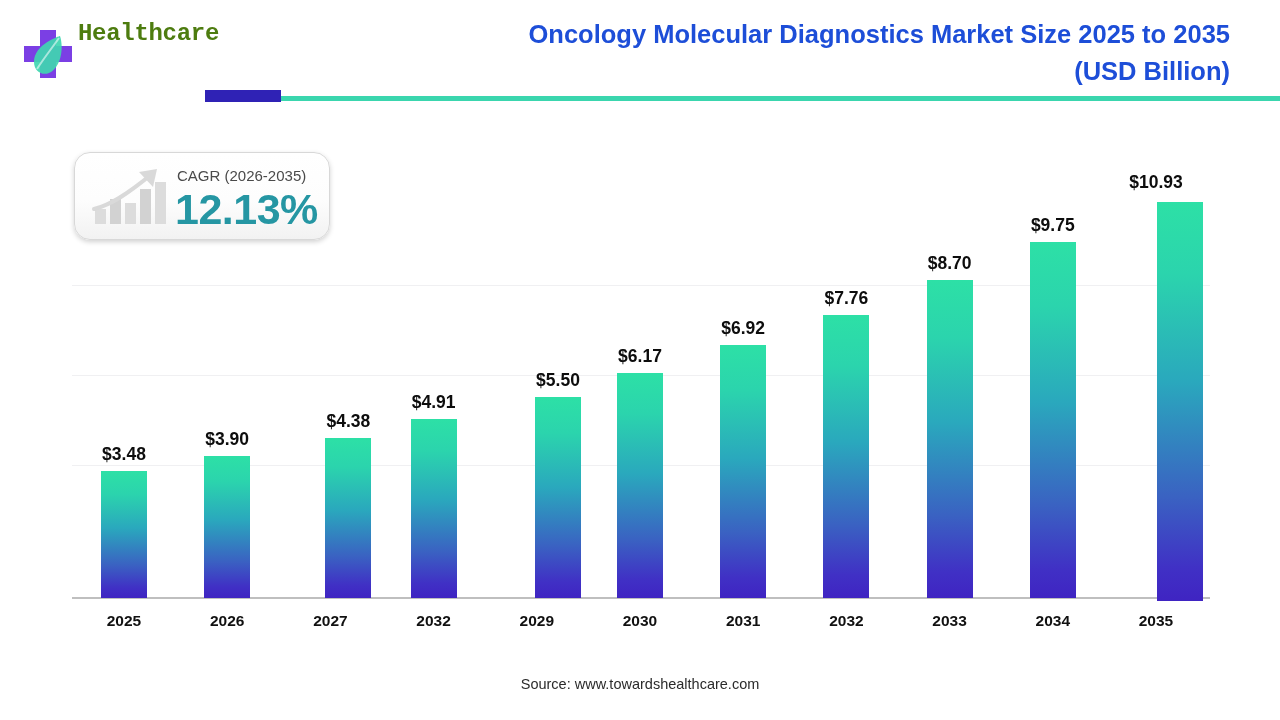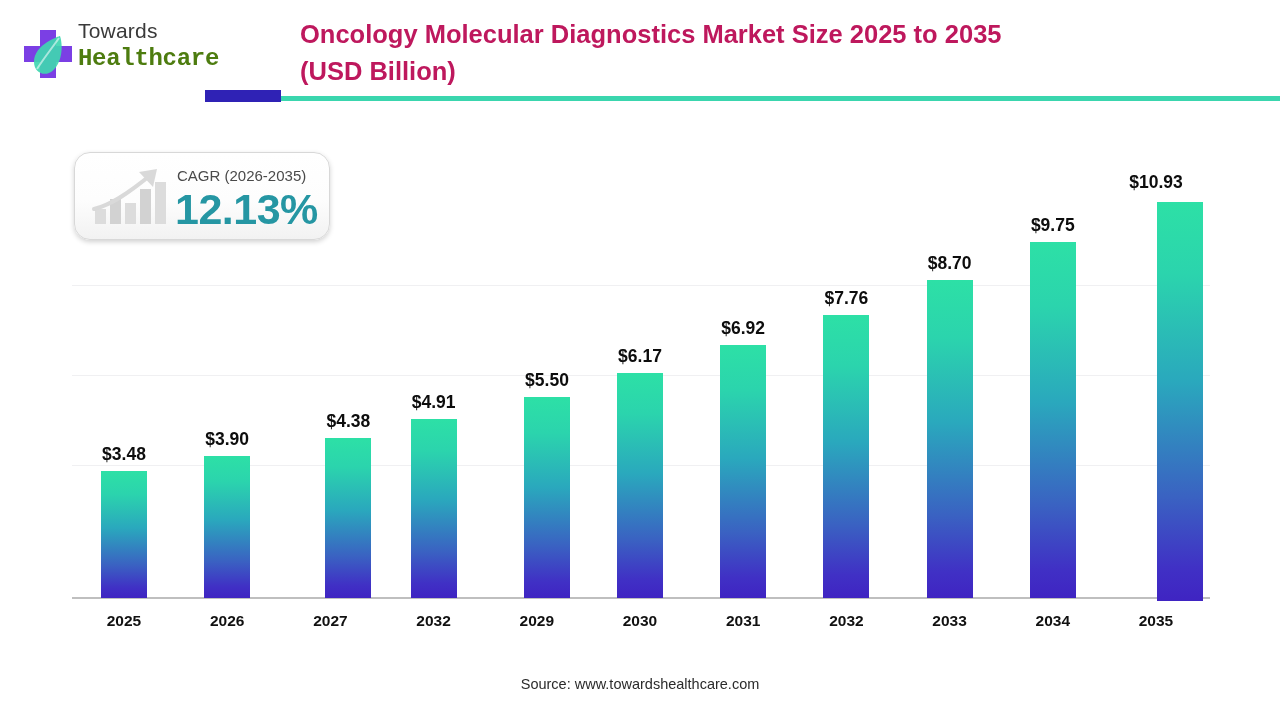--- a/index.html
+++ b/index.html
@@ -29,22 +29,22 @@
     font-size:21px;color:#3a3a3a;line-height:25px;
     letter-spacing:.2px;font-family:"Liberation Sans", sans-serif;
   }
   #logo-bottom-word{
     font-family:Liberation Mono, monospace;
     font-size:24px;font-weight:bold;color:#4d7c0f;
     line-height:36px;margin-top:-2px;letter-spacing:-.3px;
   }
   #chart-title{
     position:absolute;left:300px;top:16px;width:930px;
-    text-align:left;
-    font-size:25.5px;font-weight:bold;color:#be185d;
+    text-align:right;
+    font-size:25.5px;font-weight:bold;color:#1d4ed8;
     line-height:37px;
     font-family:"Liberation Sans", sans-serif;
   }
   #accent-teal{
     position:absolute;left:205px;top:96px;width:1075px;height:5px;
     background:#3ad6ae;
   }
   #accent-indigo{
     position:absolute;left:205px;top:90px;width:76px;height:12px;
     background:#2f22b5;
@@ -118,21 +118,20 @@
 
   <div id="logo-block">
     <div id="logo-mark">
       <svg width="56" height="56" viewBox="0 0 56 56">
         <path d="M20 4 h16 v16 h16 v16 h-16 v16 h-16 v-16 h-16 v-16 h16 z" fill="#7b3fe4"></path>
         <path d="M40 10 C40 10 14 18 14 36 C14 45 22 50 29 47 C41 42 44 22 40 10 Z" fill="#3fd6b0" opacity="0.92"></path>
         <path d="M39 12 C32 22 24 32 17 43" stroke="#ffffff" stroke-width="2" fill="none" opacity="0.55"></path>
       </svg>
     </div>
     <div id="logo-text">
-      <div id="logo-top-word">Towards</div>
       <div id="logo-bottom-word">Healthcare</div>
     </div>
   </div>
 
   <div id="chart-title">
     <div>Oncology Molecular Diagnostics Market Size 2025 to 2035</div>
     <div>(USD Billion)</div>
   </div>
 
   <div id="accent-teal"></div>
@@ -170,21 +169,21 @@
         <div class="bar-value" style="top: -27px;">$3.90</div>
       </div>
       <div class="bar-group" style="left: 307.4px; top: 438px; width: 46px; height: 160px; margin-left: 18px;">
         <div class="bar" style="height: 160px;"></div>
         <div class="bar-value" style="top: -27px;">$4.38</div>
       </div>
       <div class="bar-group" style="left: 410.6px; top: 419px; width: 46px; height: 179px;">
         <div class="bar" style="height: 179px;"></div>
         <div class="bar-value" style="top: -27px;">$4.91</div>
       </div>
-      <div class="bar-group" style="left: 524px; top: 397px; width: 60px; height: 201px;">
+      <div class="bar-group" style="left: 535px; top: 397px; width: 60px; height: 201px;">
         <div class="bar" style="height: 201px;"></div>
         <div class="bar-value" style="top: -27px;">$5.50</div>
       </div>
       <div class="bar-group" style="left: 617px; top: 373px; width: 46px; height: 225px;">
         <div class="bar" style="height: 225px;"></div>
         <div class="bar-value" style="top: -27px;">$6.17</div>
       </div>
       <div class="bar-group" style="left: 720.2px; top: 345px; width: 46px; height: 253px;">
         <div class="bar" style="height: 253px;"></div>
         <div class="bar-value" style="top: -27px;">$6.92</div>

